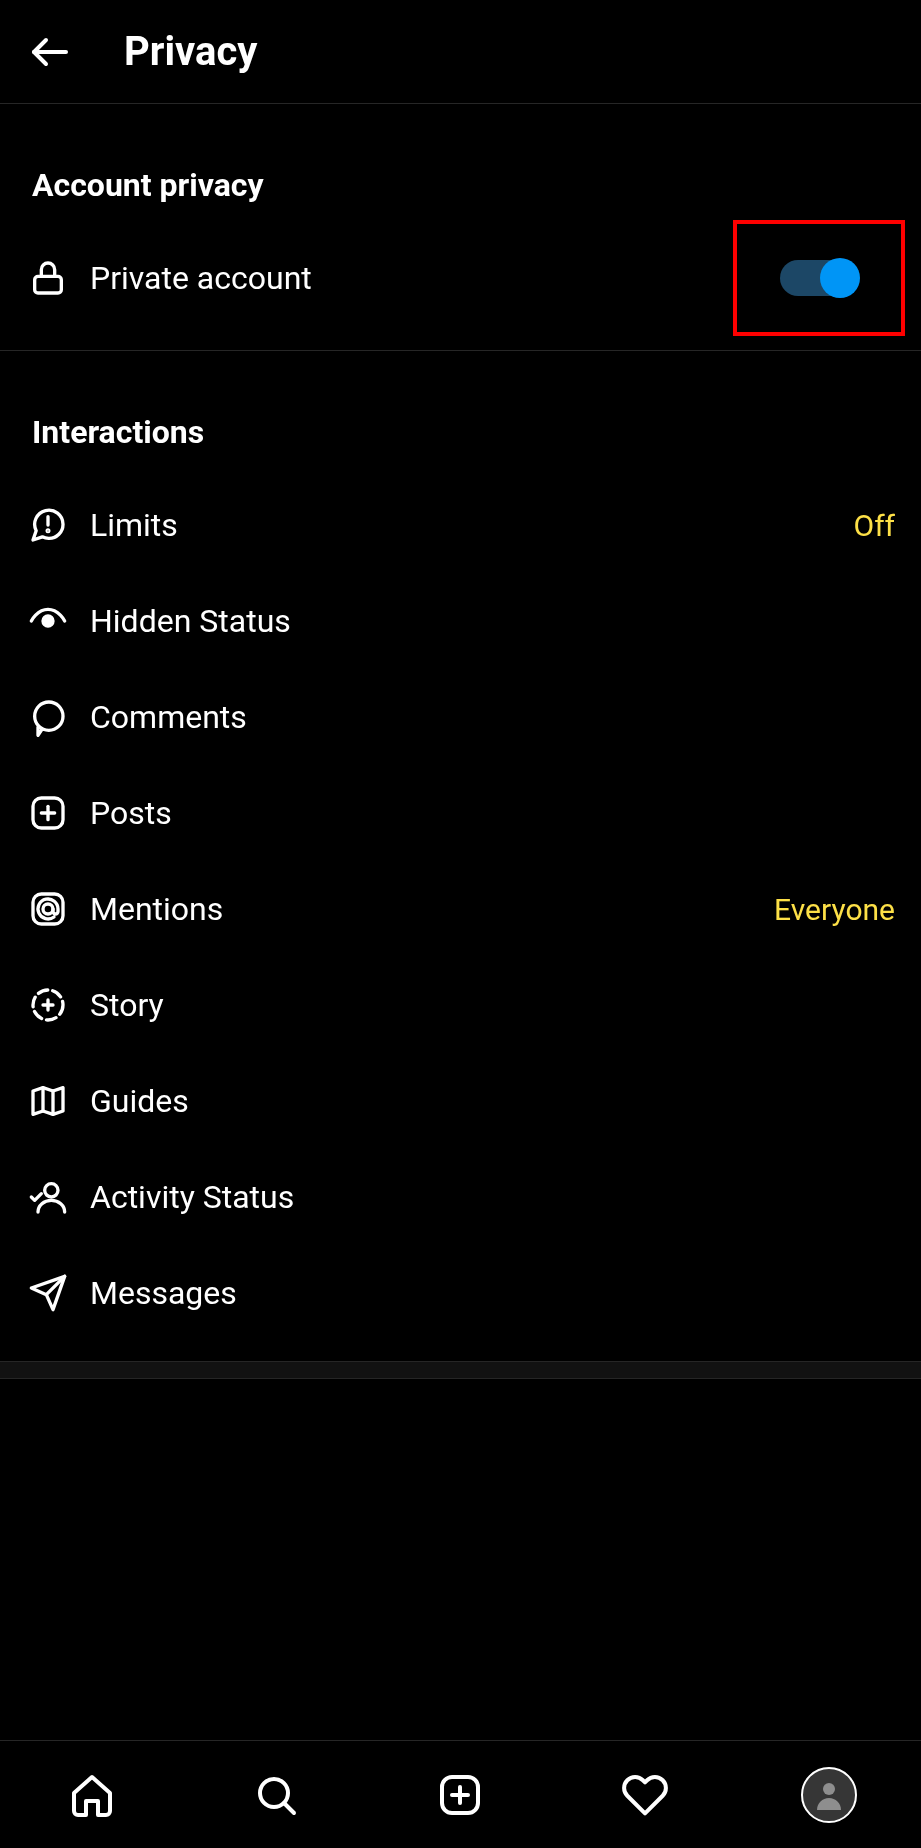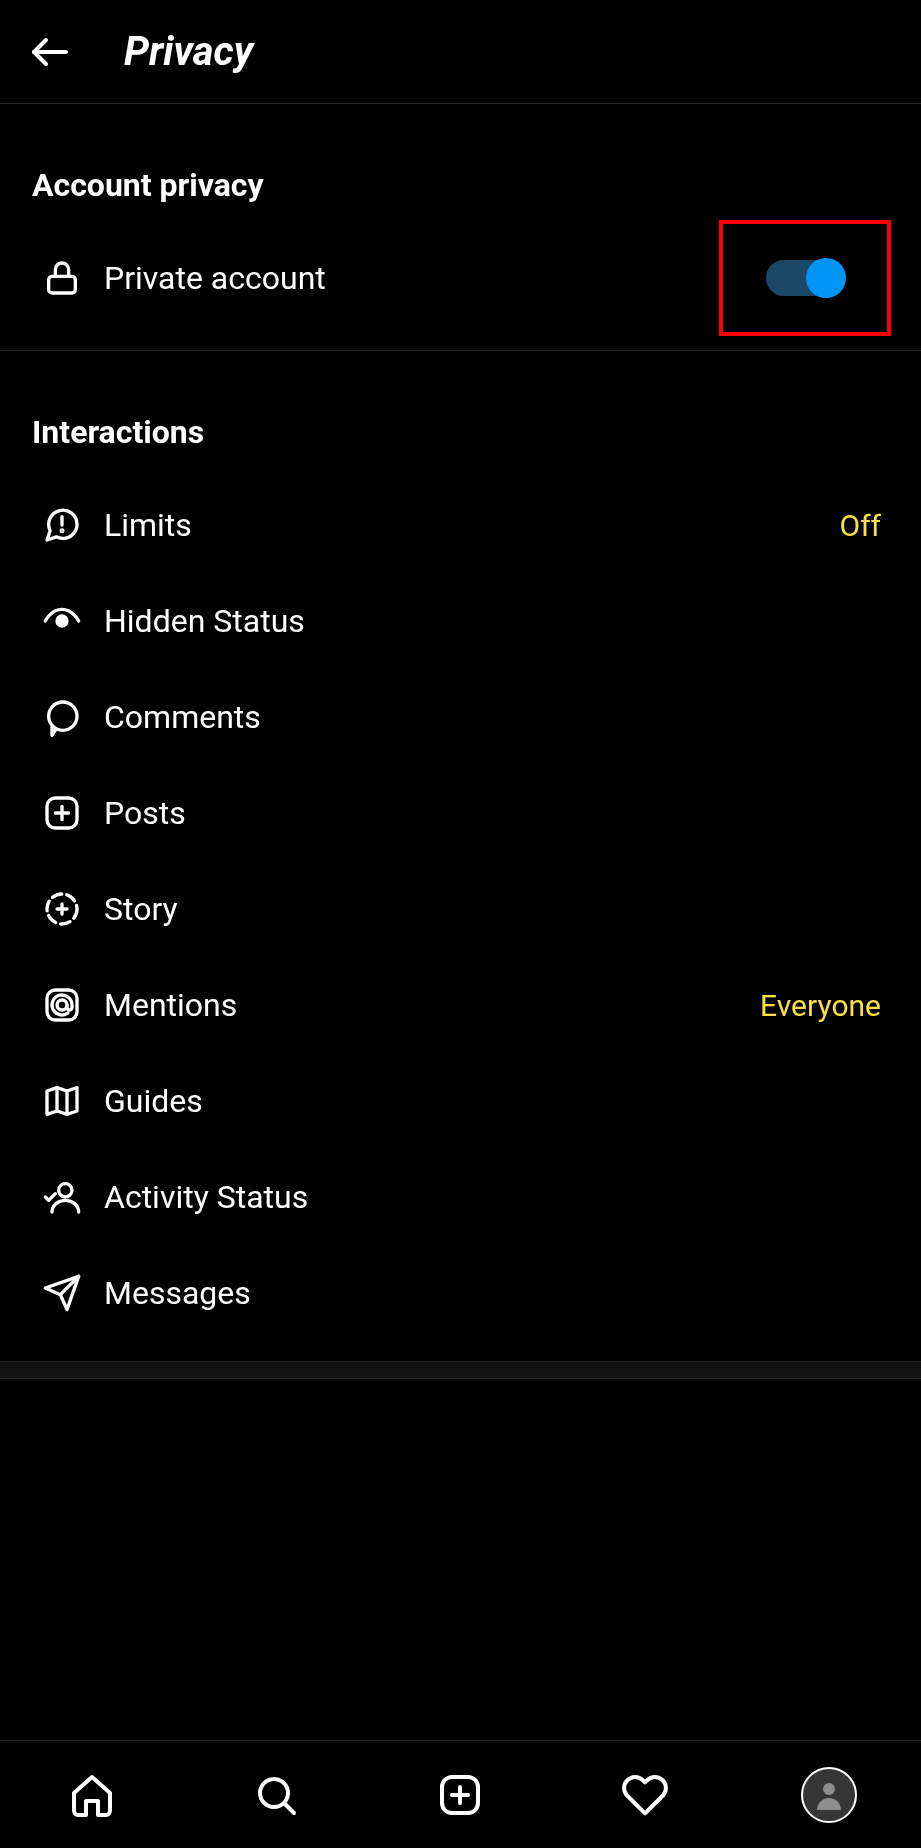--- a/index.html
+++ b/index.html
@@ -11,34 +11,33 @@
     border-bottom: 1px solid #262626;
     padding: 0 20px;
   }
   .back-btn {
     width: 60px; height: 60px; display: flex; align-items: center; justify-content: center;
     margin-right: 44px;
   }
   .header-title {
     font-size: 40px;
     font-weight: 700;
-    font-style: italic;
   }
   .content {
     padding: 0;
   }
   .section-title {
     font-size: 32px;
     font-weight: 700;
     padding: 62px 32px 26px 32px;
   }
   .row {
     display: flex;
     align-items: center;
-    padding: 0 40px;
+    padding: 0 26px;
     height: 96px;
     justify-content: flex-end;
   }
   .row .icon-slot {
     width: 44px; height: 44px; display:flex; align-items:center; justify-content:center;
     margin-right: 20px;
     flex-shrink: 0;
   }
   .row .label {
     font-size: 32px;
@@ -178,39 +177,39 @@
           <line x1="8" y1="12" x2="16" y2="12"></line>
         </svg>
     </div>
     <div class="label">Posts</div>
     <div class="trailing"></div>
   </div>
 
   <div class="row">
     <div class="icon-slot">
       <svg width="40" height="40" viewBox="0 0 24 24" fill="none" stroke="#fff" stroke-width="2" stroke-linecap="round" stroke-linejoin="round">
+          <rect x="3" y="3" width="18" height="18" rx="5"></rect>
+          <circle cx="12" cy="12" r="3"></circle>
+          <path d="M15 12v1.5a1.5 1.5 0 0 0 3 0V12a6 6 0 1 0-2.4 4.8"></path>
+        </svg>
+    </div>
+    <div class="label">Mentions</div>
+    <div class="trailing">Everyone</div>
+  </div>
+
+  <div class="row">
+    <div class="icon-slot">
+      <svg width="40" height="40" viewBox="0 0 24 24" fill="none" stroke="#fff" stroke-width="2" stroke-linecap="round" stroke-linejoin="round">
           <circle cx="12" cy="12" r="9" stroke-dasharray="6 3"></circle>
           <line x1="12" y1="9" x2="12" y2="15"></line>
           <line x1="9" y1="12" x2="15" y2="12"></line>
         </svg>
     </div>
     <div class="label">Story</div>
     <div class="trailing"></div>
-  </div>
-
-  <div class="row">
-    <div class="icon-slot">
-      <svg width="40" height="40" viewBox="0 0 24 24" fill="none" stroke="#fff" stroke-width="2" stroke-linecap="round" stroke-linejoin="round">
-          <rect x="3" y="3" width="18" height="18" rx="5"></rect>
-          <circle cx="12" cy="12" r="3"></circle>
-          <path d="M15 12v1.5a1.5 1.5 0 0 0 3 0V12a6 6 0 1 0-2.4 4.8"></path>
-        </svg>
-    </div>
-    <div class="label">Mentions</div>
-    <div class="trailing">Everyone</div>
   </div>
 
 
   <div class="row">
     <div class="icon-slot">
       <svg width="40" height="40" viewBox="0 0 24 24" fill="none" stroke="#fff" stroke-width="2" stroke-linecap="round" stroke-linejoin="round">
           <path d="M3 6l6-2 6 2 6-2v14l-6 2-6-2-6 2z"></path>
           <line x1="9" y1="4" x2="9" y2="18"></line>
           <line x1="15" y1="6" x2="15" y2="20"></line>
         </svg>

